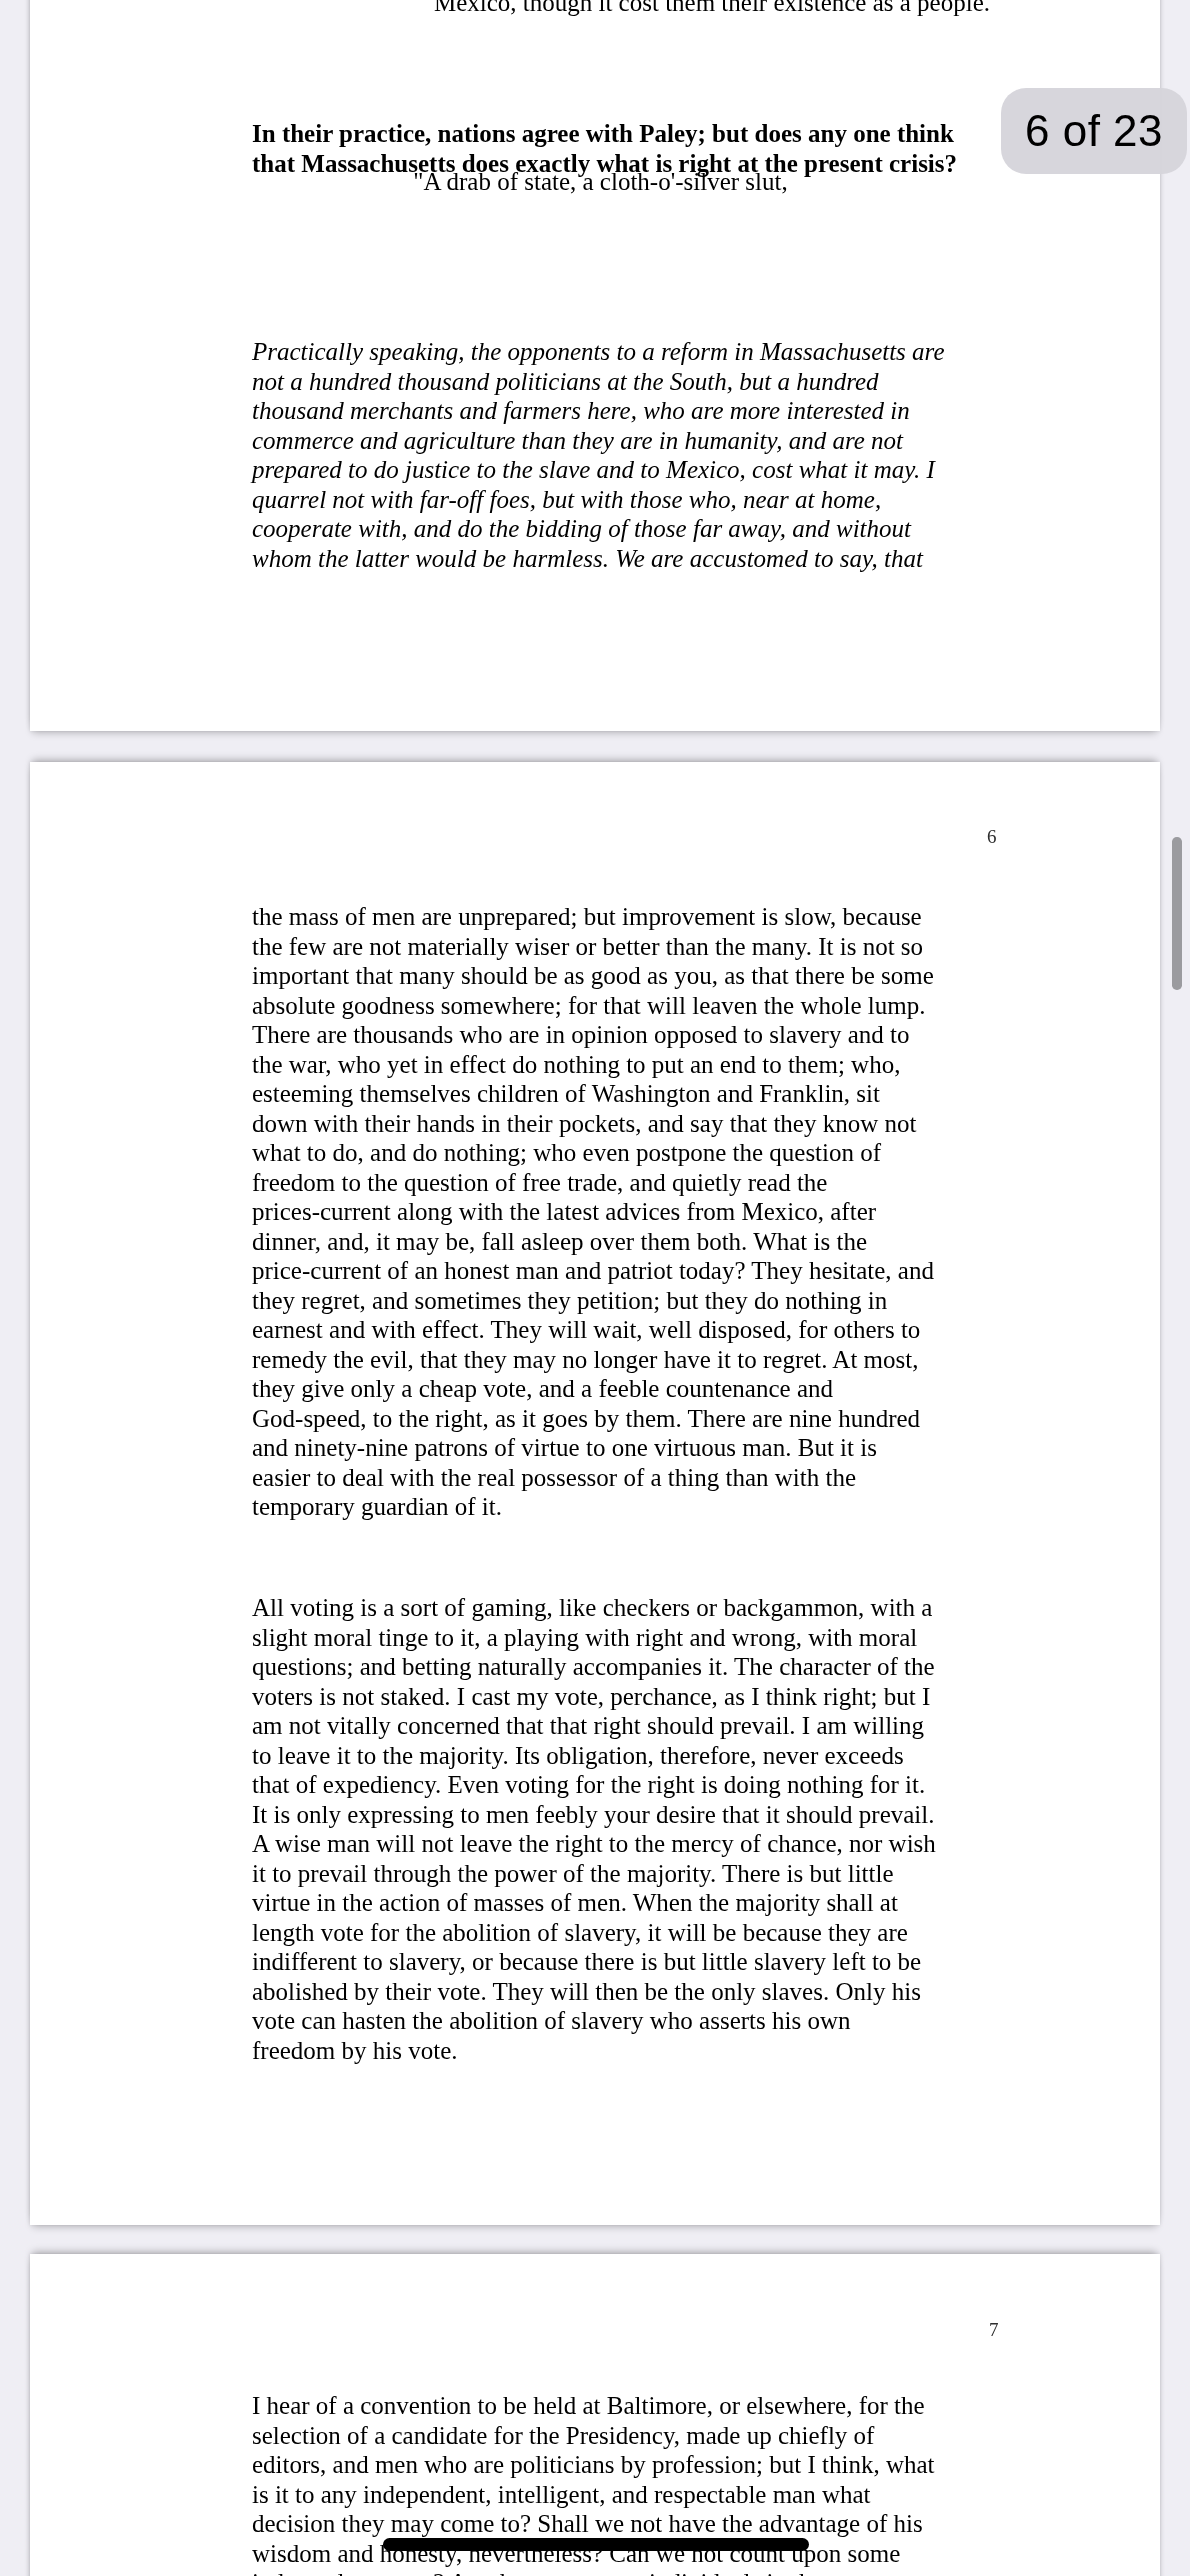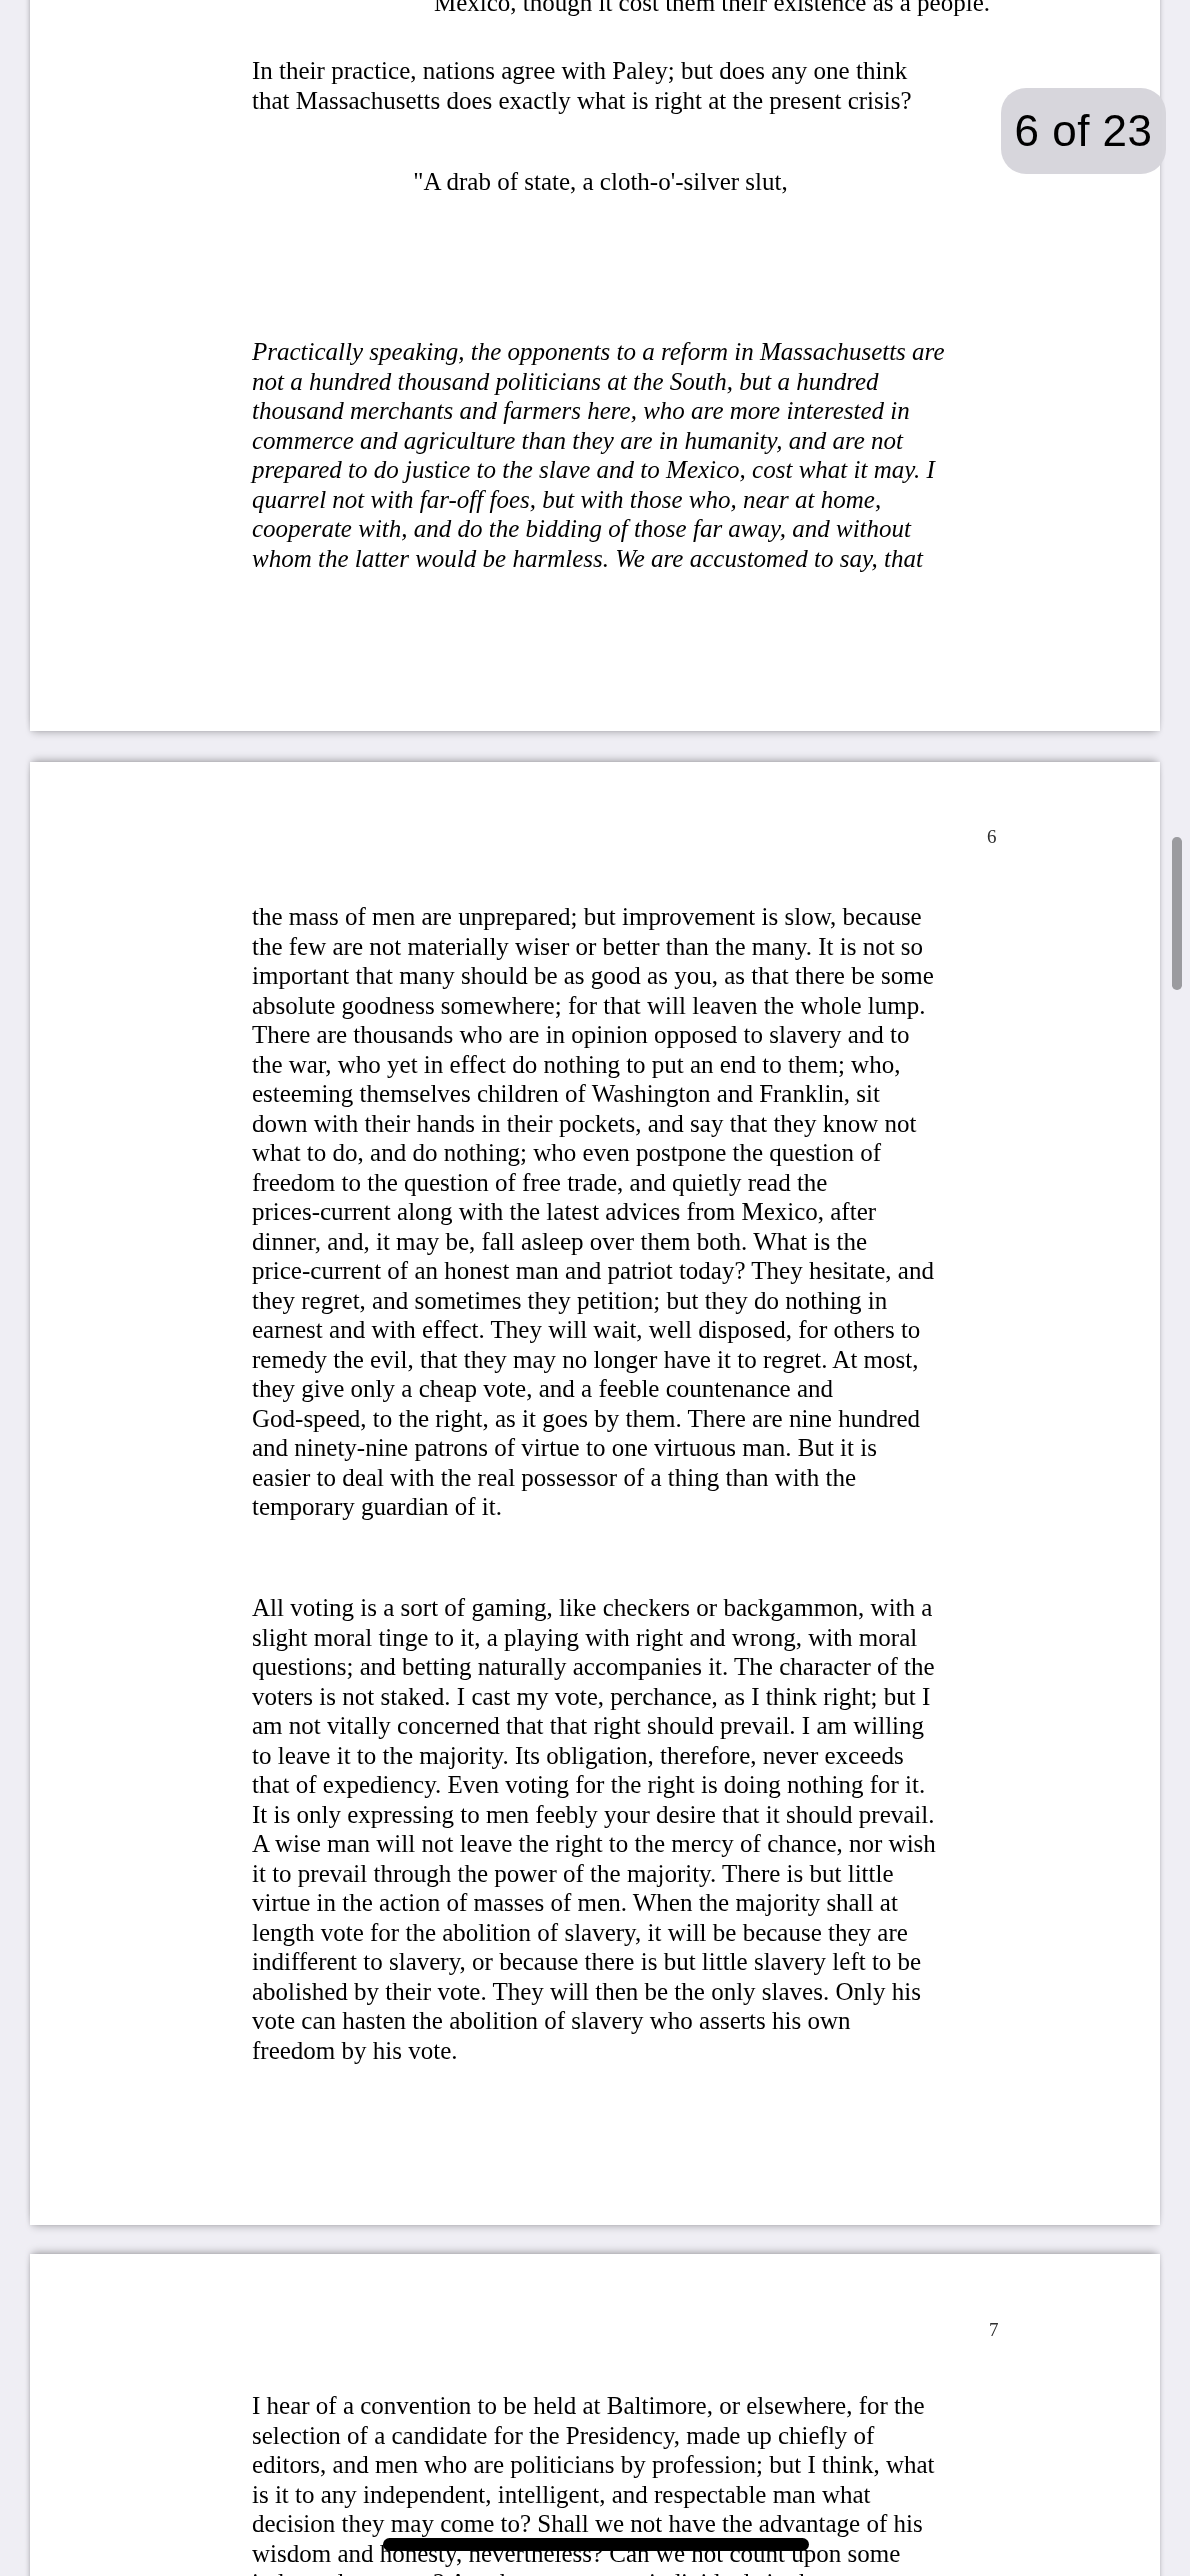--- a/index.html
+++ b/index.html
@@ -34,21 +34,21 @@
     margin: 0;
     font: 25px/29.5px "Liberation Serif", serif;
     color: #000000;
     white-space: pre-line;
     letter-spacing: 0;
   }
   .quote { width: 697px; text-align: center; }
 
   
   .pa-a { top: 696px; text-align: right; }
-  .pa-b { top: 794px; }
+  .pa-b { top: 857px; font-weight: bold; }
   .q1   { top: 905px; }
   .q2   { top: 959px; }
   .pa-c { top: 1075px; font-style: italic; }
 
   
   .pb-a { top: 140px; }
   .pb-b { top: 788px; margin-top: 43px; }
 
   
   .pc-a { top: 137px; }
@@ -69,21 +69,21 @@
     left: 383px; top: 2538px;
     width: 426px; height: 12.5px;
     border-radius: 6.7px;
     background: #000000;
   }
 
   
   .badge {
     position: absolute;
     left: 1001px; top: 88px;
-    width: 165px; height: 86px;
+    width: 186px; height: 86px;
     border-radius: 25px;
     background: rgba(214, 213, 219, 0.97);
     display: flex; align-items: center; justify-content: center;
     font: 400 44px/1 "Liberation Sans", sans-serif;
     color: #000000;
     letter-spacing: 0.5px;
   }
 
   
   .scrollbar-thumb {

